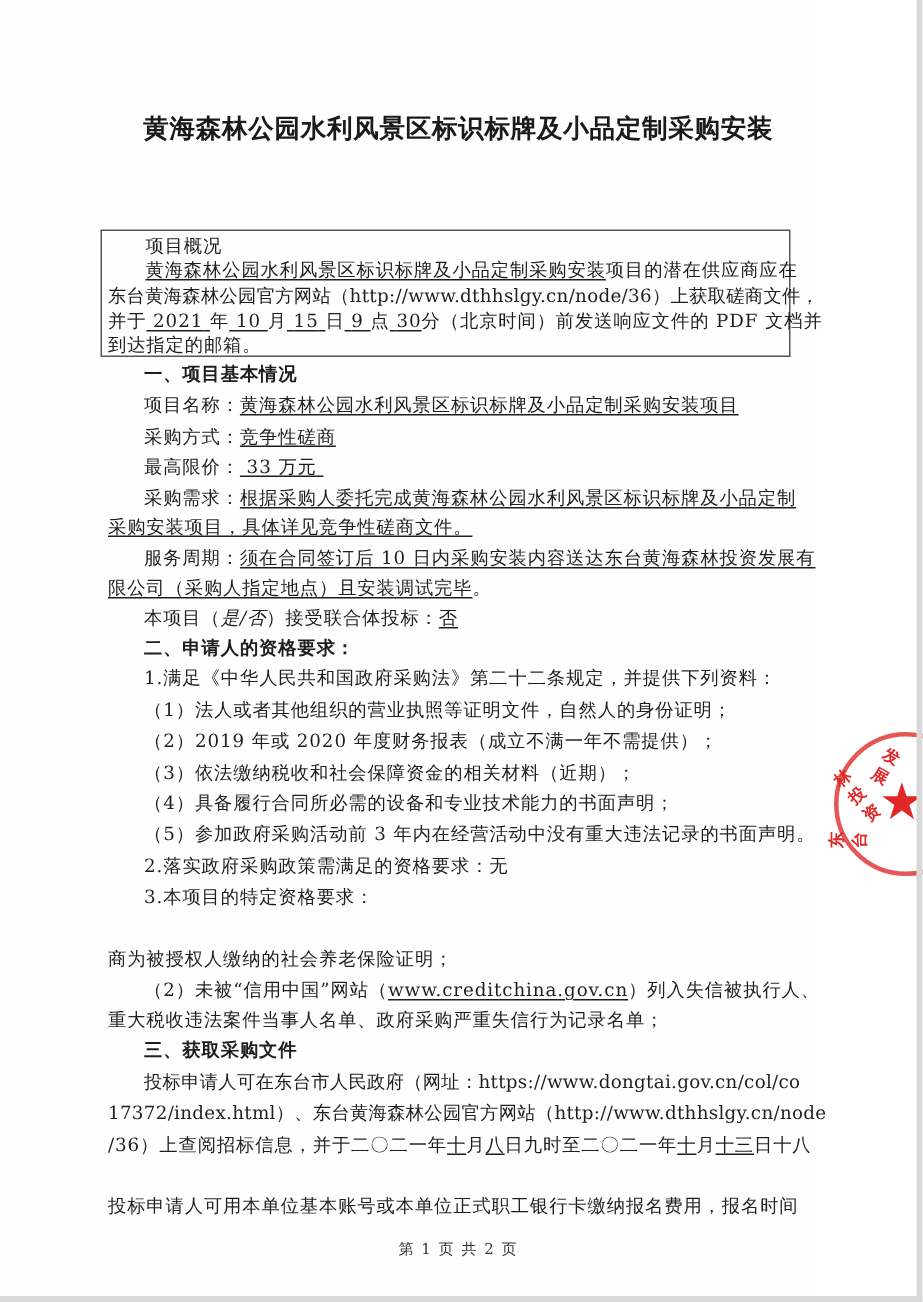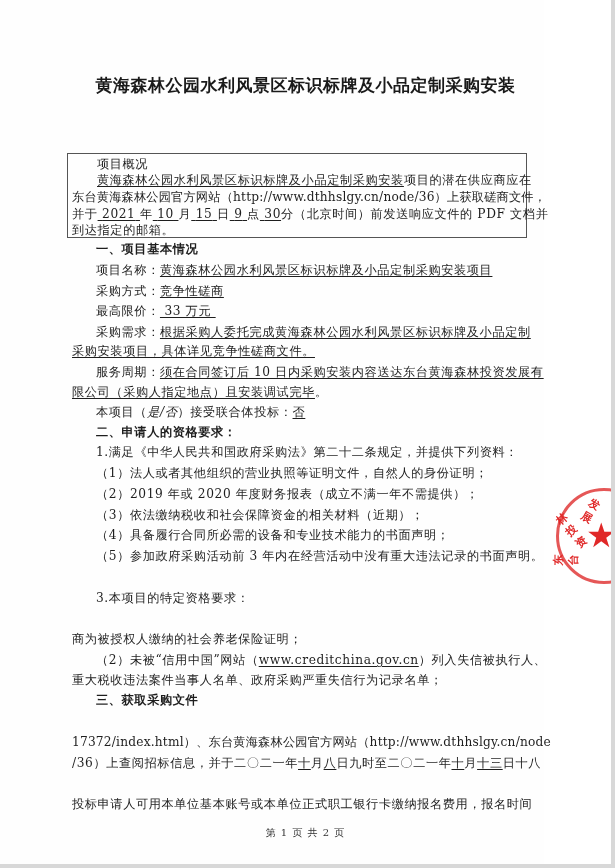--- a/index.html
+++ b/index.html
@@ -99,28 +99,30 @@
     <span>本项目（</span><span class="ital">是/否</span><span>）接受联合体投标：</span><span class="u">否</span>
   </div>
 
   <div class="line bold" style="left:96px; top:424px;">二、申请人的资格要求：</div>
   <div class="line" style="left:96px; top:444px;">1.满足《中华人民共和国政府采购法》第二十二条规定，并提供下列资料：</div>
   <div class="line" style="left:96px; top:465px;">（1）法人或者其他组织的营业执照等证明文件，自然人的身份证明；</div>
   <div class="line" style="left:96px; top:486px;">（2）2019 年或 2020 年度财务报表（成立不满一年不需提供）；</div>
   <div class="line" style="left:96px; top:507px;">（3）依法缴纳税收和社会保障资金的相关材料（近期）；</div>
   <div class="line" style="left:96px; top:527px;">（4）具备履行合同所必需的设备和专业技术能力的书面声明；</div>
   <div class="line" style="left:96px; top:548px;">（5）参加政府采购活动前 3 年内在经营活动中没有重大违法记录的书面声明。</div>
+  <div class="line" style="left:96px; top:569px;">2.落实政府采购政策需满足的资格要求：无</div>
   <div class="line" style="left:96px; top:590px;">3.本项目的特定资格要求：</div>
   <div class="line" style="left:72px; top:631px;">商为被授权人缴纳的社会养老保险证明；</div>
   <div class="line" style="left:96px; top:652px;">
     <span>（2）未被“信用中国”网站（</span><span class="u">www.creditchina.gov.cn</span><span>）列入失信被执行人、</span>
   </div>
   <div class="line" style="left:72px; top:672px;">重大税收违法案件当事人名单、政府采购严重失信行为记录名单；</div>
 
   <div class="line bold" style="left:96px; top:692px;">三、获取采购文件</div>
+  <div class="line" style="left:96px; top:713px; letter-spacing:0.2px;">投标申请人可在东台市人民政府（网址：https://www.dongtai.gov.cn/col/co</div>
   <div class="line" style="left:72px; top:734px; letter-spacing:0.2px;">17372/index.html）、东台黄海森林公园官方网站（http://www.dthhslgy.cn/node</div>
   <div class="line" style="left:72px; top:755px;">
     <span>/36）上查阅招标信息，并于二〇二一年</span><span class="u">十</span><span>月</span><span class="u">八</span><span>日九时至二〇二一年</span><span class="u">十</span><span>月</span><span class="u">十三</span><span>日十八</span>
   </div>
   <div class="line" style="left:72px; top:796px;">投标申请人可用本单位基本账号或本单位正式职工银行卡缴纳报名费用，报名时间</div>
 
   <div class="footer" style="top:826px;">第 1 页 共 2 页</div>
 
   <div class="seal"></div>
   <div class="seal-star">★</div>

